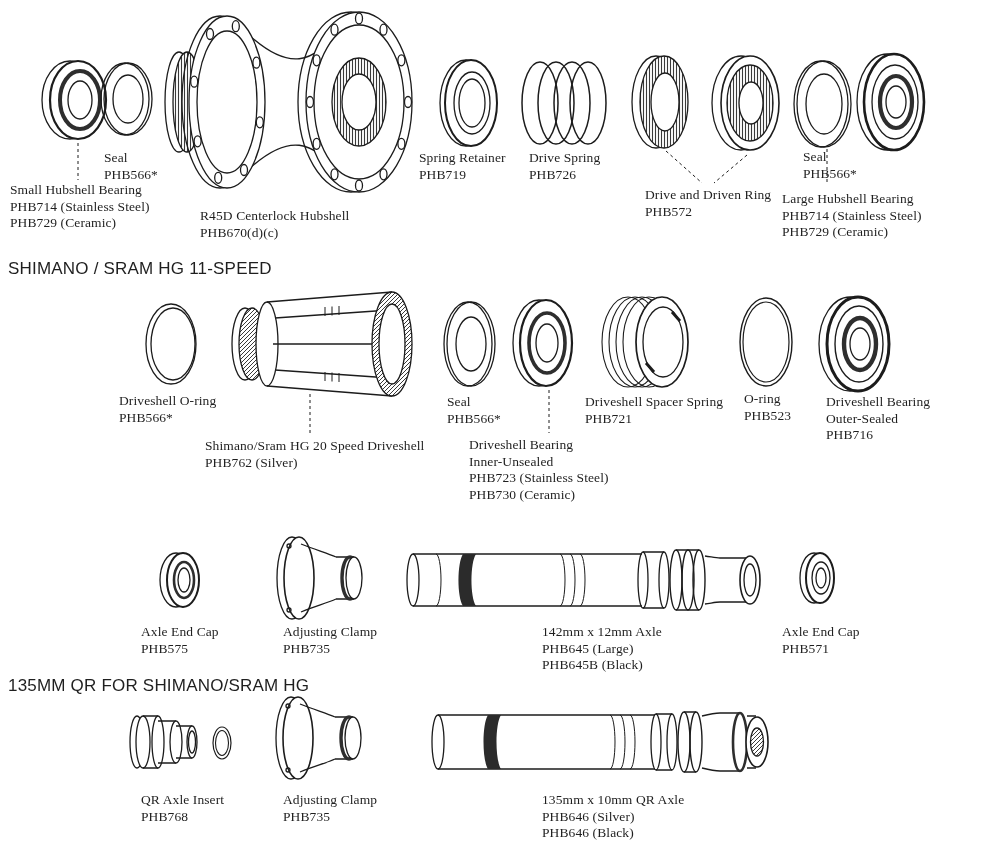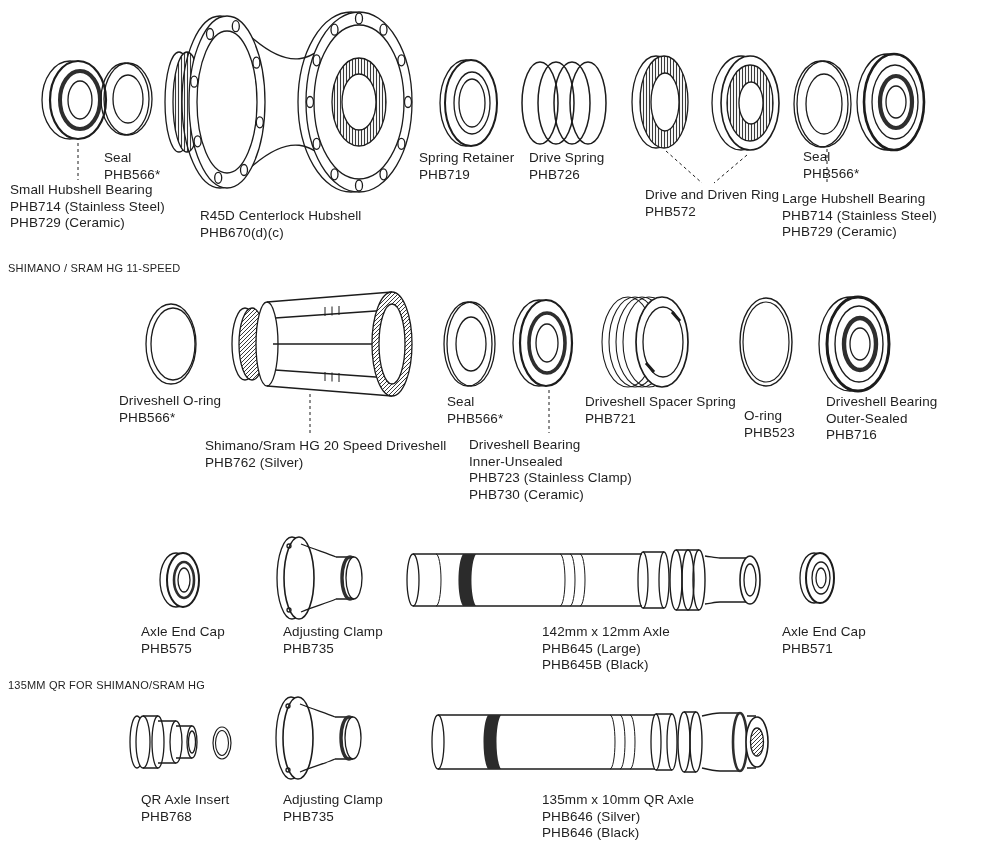--- a/index.html
+++ b/index.html
@@ -13,24 +13,25 @@
     overflow: hidden;
   }
   .art { position: absolute; left: 0; top: 0; }
   .label {
     position: absolute;
     font-size: 13.5px;
     line-height: 16.5px;
     color: #1f1f1f;
     letter-spacing: 0.1px;
     white-space: nowrap;
+    font-family: Liberation Serif, serif;
   }
   .heading {
     position: absolute;
-    font-size: 11px;
+    font-size: 17px;
     line-height: 17px;
     color: #1f1f1f;
     letter-spacing: 0.2px;
     white-space: nowrap;
   }
 </style>
 </head>
 <body>
 
 <div class="canvas">
@@ -357,30 +358,30 @@
   </div>
 
   <div class="label" style="left:447px; top:394px">
     <div>Seal</div>
     <div>PHB566*</div>
   </div>
 
   <div class="label" style="left:469px; top:437px">
     <div>Driveshell Bearing</div>
     <div>Inner-Unsealed</div>
-    <div>PHB723 (Stainless Clamp)</div>
+    <div>PHB723 (Stainless Steel)</div>
     <div>PHB730 (Ceramic)</div>
   </div>
 
   <div class="label" style="left:585px; top:394px">
     <div>Driveshell Spacer Spring</div>
     <div>PHB721</div>
   </div>
 
-  <div class="label" style="left:744px; top:408px">
+  <div class="label" style="left:744px; top:391px">
     <div>O-ring</div>
     <div>PHB523</div>
   </div>
 
   <div class="label" style="left:826px; top:394px">
     <div>Driveshell Bearing</div>
     <div>Outer-Sealed</div>
     <div>PHB716</div>
   </div>
 

